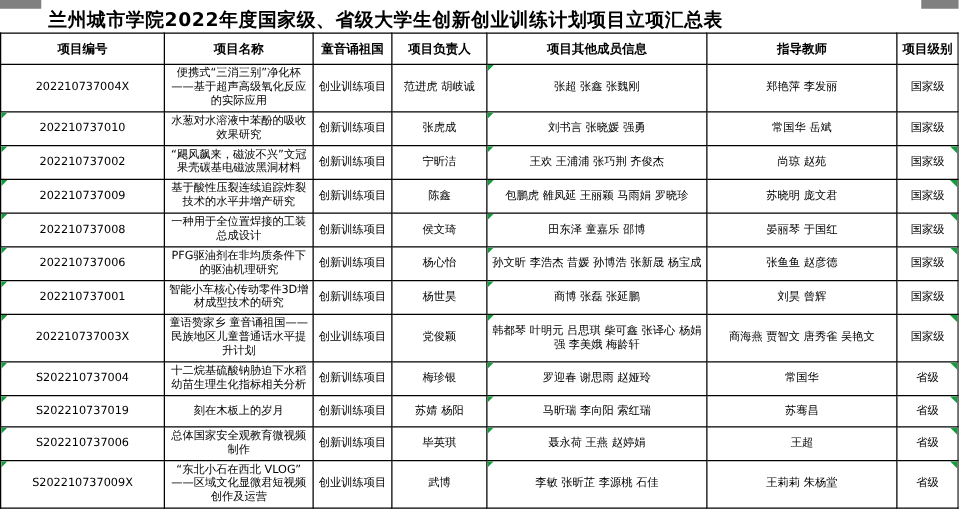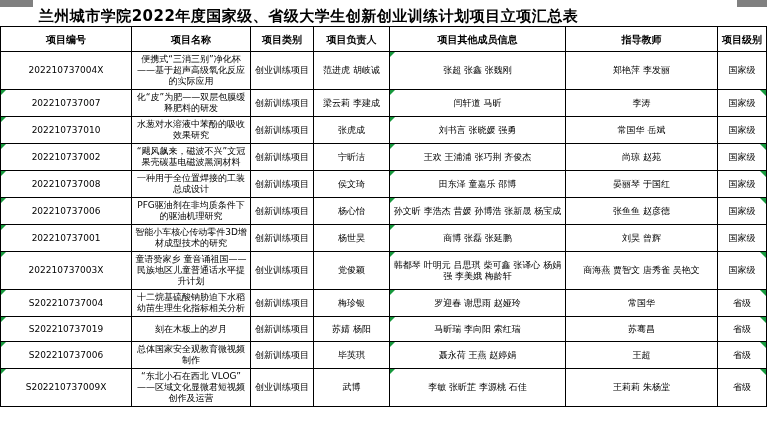--- a/index.html
+++ b/index.html
@@ -63,62 +63,62 @@
       <col class="c-cat">
       <col class="c-leader">
     <col class="c-members">
       <col class="c-teacher">
       <col class="c-level">
   </colgroup>
   <thead>
     <tr>
       <th>项目编号</th>
       <th>项目名称</th>
-      <th>项目类别</th>
+      <th>童音诵祖国</th>
       <th>项目负责人</th>
       <th>项目其他成员信息</th>
       <th>指导教师</th>
       <th>项目级别</th>
     </tr>
   </thead>
   <tbody>
       <tr>
         <td>202210737004X</td>
         <td>便携式“三消三别”净化杯——基于超声高级氧化反应的实际应用</td>
         <td>创业训练项目</td>
         <td>范进虎 胡岐诚</td>
         <td>张超 张鑫 张魏刚<span class="corner-tl"></span></td>
         <td>郑艳萍 李发丽</td>
         <td>国家级</td>
       </tr>
       <tr>
-        <td>202210737007<span class="corner-tl"></span></td>
-        <td>化“皮”为肥——双层包膜缓释肥料的研发</td>
-        <td>创新训练项目</td>
-        <td>梁云莉 李建成</td>
-        <td>闫轩道 马昕<span class="corner-tl"></span></td>
-        <td>李涛</td>
-        <td>国家级<span class="corner-tr"></span></td>
-      </tr>
-      <tr>
         <td>202210737010<span class="corner-tl"></span></td>
         <td>水葱对水溶液中苯酚的吸收效果研究</td>
         <td>创新训练项目</td>
         <td>张虎成</td>
         <td>刘书言 张晓媛 强勇<span class="corner-tl"></span></td>
         <td>常国华 岳斌</td>
         <td>国家级</td>
       </tr>
       <tr>
         <td>202210737002<span class="corner-tl"></span></td>
         <td>“飓风飙来，磁波不兴”文冠果壳碳基电磁波黑洞材料</td>
         <td>创新训练项目</td>
         <td>宁昕洁</td>
         <td>王欢 王浦浦 张巧荆 齐俊杰<span class="corner-tl"></span></td>
         <td>尚琼 赵苑</td>
+        <td>国家级<span class="corner-tr"></span></td>
+      </tr>
+      <tr>
+        <td>202210737009<span class="corner-tl"></span></td>
+        <td>基于酸性压裂连续追踪炸裂技术的水平井增产研究</td>
+        <td>创新训练项目</td>
+        <td>陈鑫</td>
+        <td>包鹏虎 雒凤延 王丽颖 马雨娟 罗晓珍<span class="corner-tl"></span></td>
+        <td>苏晓明 庞文君</td>
         <td>国家级<span class="corner-tr"></span></td>
       </tr>
       <tr>
         <td>202210737008<span class="corner-tl"></span></td>
         <td>一种用于全位置焊接的工装总成设计</td>
         <td>创新训练项目</td>
         <td>侯文琦</td>
         <td>田东泽 童嘉乐 邵博<span class="corner-tl"></span></td>
         <td>晏丽琴 于国红</td>
         <td>国家级<span class="corner-tr"></span></td>

